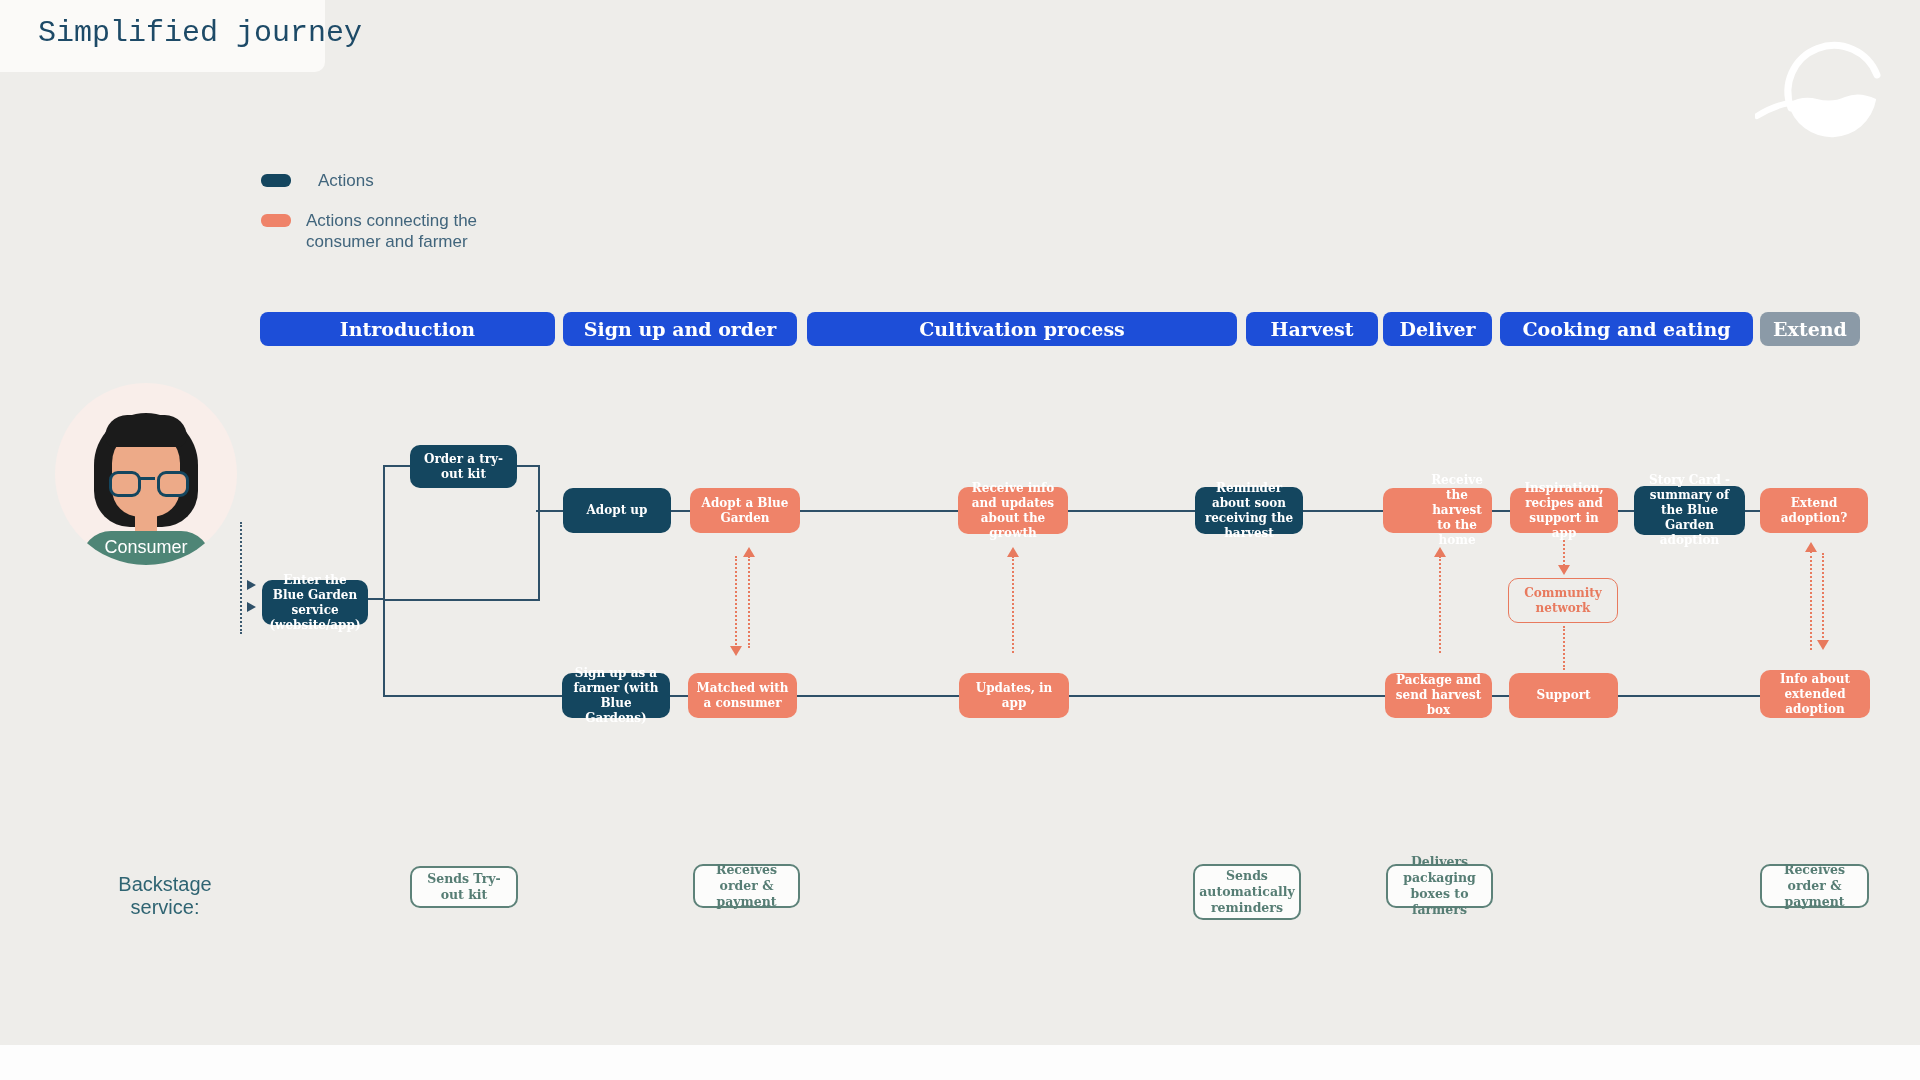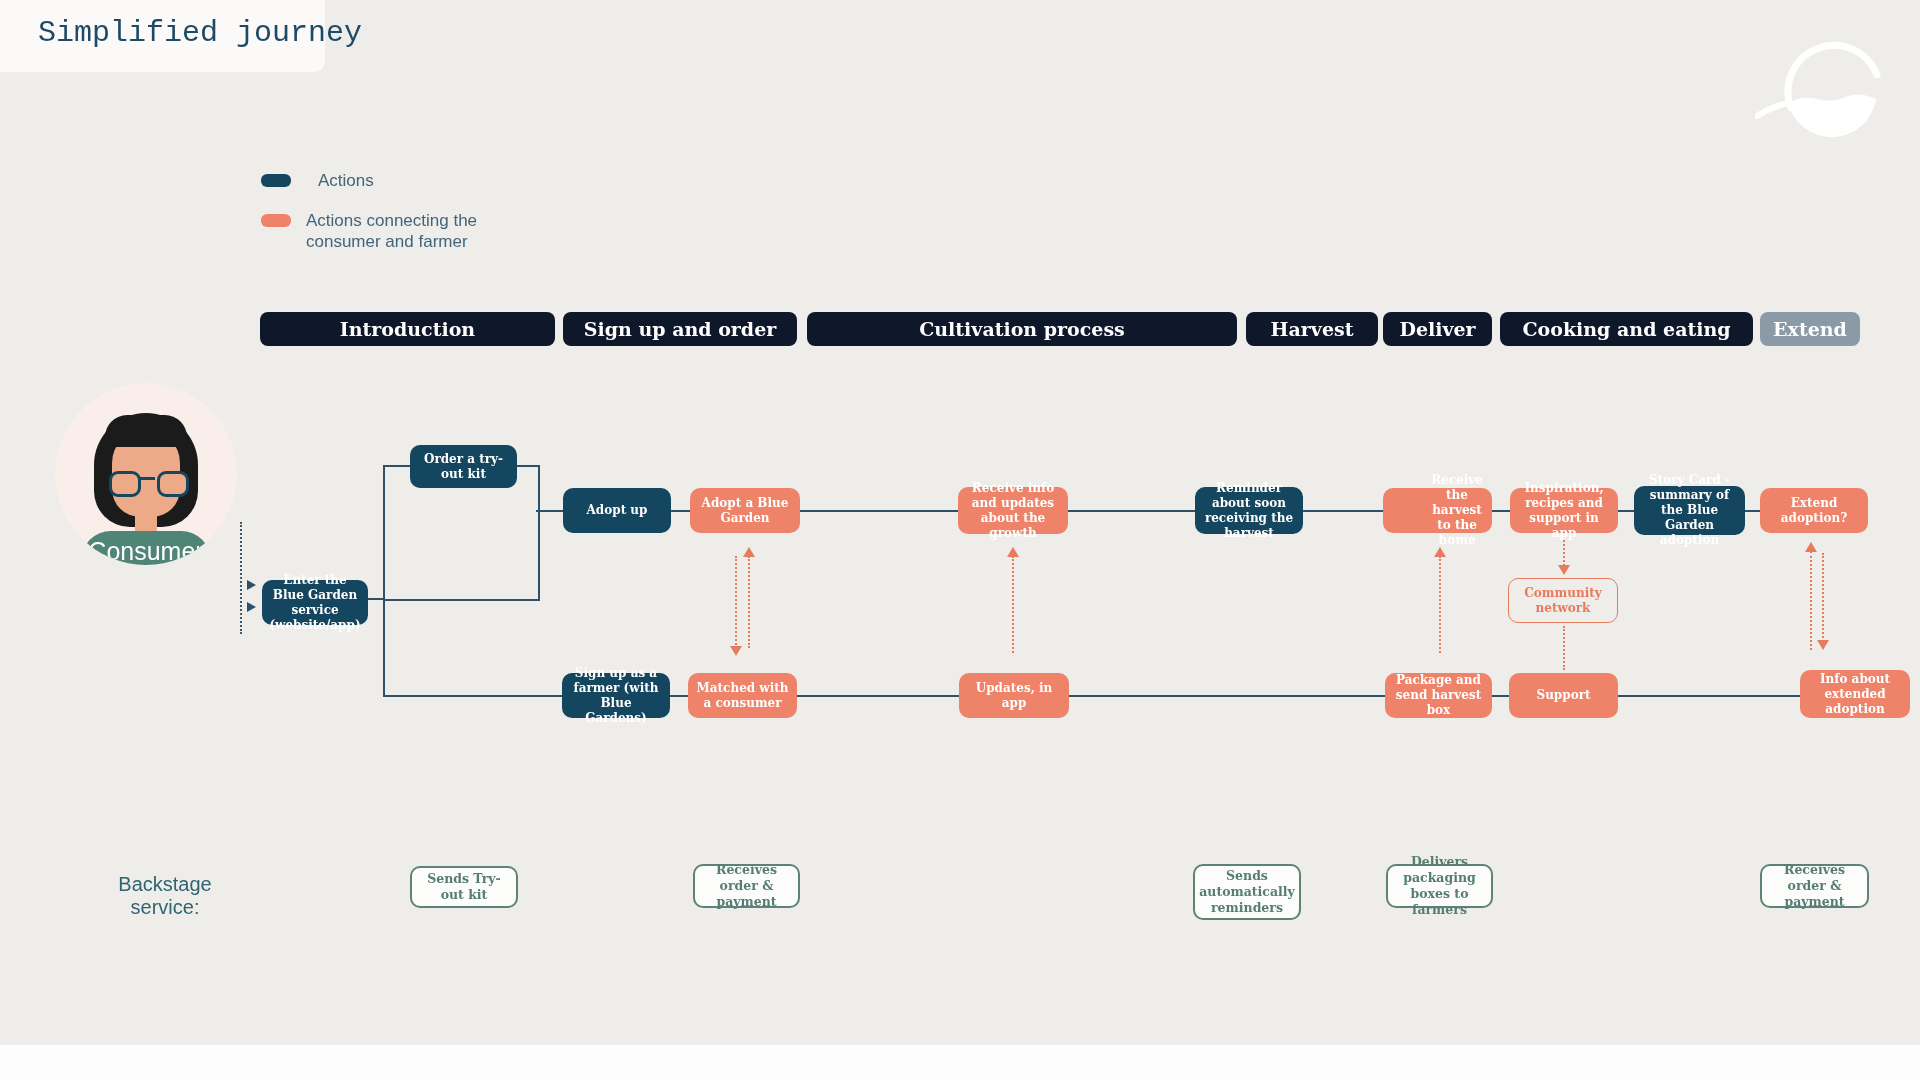--- a/index.html
+++ b/index.html
@@ -9,21 +9,21 @@
 
   
   #title-panel{left:0;top:0;width:325px;height:72px;background:#fbfaf8;border-radius:0 0 10px 0;}
   #page-title{left:38px;top:16px;font-size:30px;color:#1d4a67;font-family:Liberation Mono, monospace;}
 
   
   .swatch{width:30px;height:13px;border-radius:6px;}
   .legend-label{font-family:"Liberation Sans",sans-serif;font-size:17px;color:#41657c;line-height:21px;}
 
   
-  .phase{top:312px;height:34px;background:#0f172a;border-radius:8px;color:#fff;
+  .phase{top:312px;height:34px;background:#1d4ed8;border-radius:8px;color:#fff;
          font-weight:bold;font-size:19px;display:flex;align-items:center;justify-content:center;}
   .phase.gray{background:#8b9aa7;}
 
   
   .node{border-radius:10px;color:#fff;font-weight:bold;font-size:12px;line-height:1.25;
         display:flex;align-items:center;justify-content:center;text-align:center;
         padding:2px 6px;box-sizing:border-box;z-index:3;}
   .navy{background:#14465f;}
   .salmon{background:#ef8369;}
   .outline-salmon{background:transparent;border:1.5px solid #e87a5e;color:#e87a5e;}
@@ -44,21 +44,21 @@
   .arrow-right{width:0;height:0;border-top:5px solid transparent;border-bottom:5px solid transparent;
                border-left:9px solid #2e5068;z-index:2;}
   .arrow-up{width:0;height:0;border-left:6px solid transparent;border-right:6px solid transparent;
             border-bottom:10px solid #e87a5e;z-index:2;}
   .arrow-down{width:0;height:0;border-left:6px solid transparent;border-right:6px solid transparent;
               border-top:10px solid #e87a5e;z-index:2;}
 
   
   .avatar{width:182px;height:182px;border-radius:50%;background:#f9eeea;overflow:hidden;z-index:2;}
   .avatar *{position:absolute;}
-  .persona-label{font-family:"Liberation Sans",sans-serif;color:#fff;font-size:25px;
+  .persona-label{font-family:"Liberation Sans",sans-serif;color:#fff;font-size:18px;
                  width:100%;text-align:center;z-index:5;}
   
   .c-hair{left:39px;top:30px;width:104px;height:114px;background:#1b1b1b;border-radius:52px 52px 36px 36px;}
   .c-face{left:57px;top:46px;width:68px;height:88px;background:#edaa88;border-radius:34px 34px 28px 28px;}
   .c-fringe{left:50px;top:32px;width:82px;height:32px;background:#1b1b1b;border-radius:41px 41px 18px 18px;}
   .c-neck{left:80px;top:126px;width:22px;height:28px;background:#edaa88;}
   .c-shirt{left:26px;top:148px;width:130px;height:60px;background:#4e8576;border-radius:30px 30px 0 0;}
   .lens{top:88px;width:26px;height:20px;border:3px solid #14465f;border-radius:9px;background:#edaa88;}
   .bridge{left:84px;top:94px;width:16px;height:0;border-top:3px solid #14465f;}
   
@@ -132,21 +132,21 @@
   <div class="abs node navy" style="left:1634px;top:486px;width:111px;height:49px;">Story Card - summary of the Blue Garden adoption</div>
   <div class="abs node salmon" style="left:1760px;top:488px;width:108px;height:45px;">Extend adoption?</div>
 
   <div class="abs node outline-salmon" style="left:1508px;top:578px;width:110px;height:45px;">Community network</div>
 
   <div class="abs node navy" style="left:562px;top:673px;width:108px;height:45px;">Sign up as a farmer (with Blue Gardens)</div>
   <div class="abs node salmon" style="left:688px;top:673px;width:109px;height:45px;">Matched with a consumer</div>
   <div class="abs node salmon" style="left:959px;top:673px;width:110px;height:45px;">Updates, in app</div>
   <div class="abs node salmon" style="left:1385px;top:673px;width:107px;height:45px;">Package and send harvest box</div>
   <div class="abs node salmon" style="left:1509px;top:673px;width:109px;height:45px;">Support</div>
-  <div class="abs node salmon" style="left:1760px;top:670px;width:110px;height:48px;margin-left:40px;">Info about extended adoption</div>
+  <div class="abs node salmon" style="left:1760px;top:670px;width:110px;height:48px;">Info about extended adoption</div>
 
   <div class="abs dashv" style="left:735px;top:556px;height:92px;"></div>
   <div class="abs arrow-down" style="left:730px;top:646px;"></div>
   <div class="abs dashv" style="left:748px;top:556px;height:92px;"></div>
   <div class="abs arrow-up" style="left:743px;top:547px;"></div>
 
   <div class="abs dashv" style="left:1012px;top:556px;height:97px;"></div>
   <div class="abs arrow-up" style="left:1007px;top:547px;"></div>
 
   <div class="abs dashv" style="left:1439px;top:556px;height:97px;"></div>

